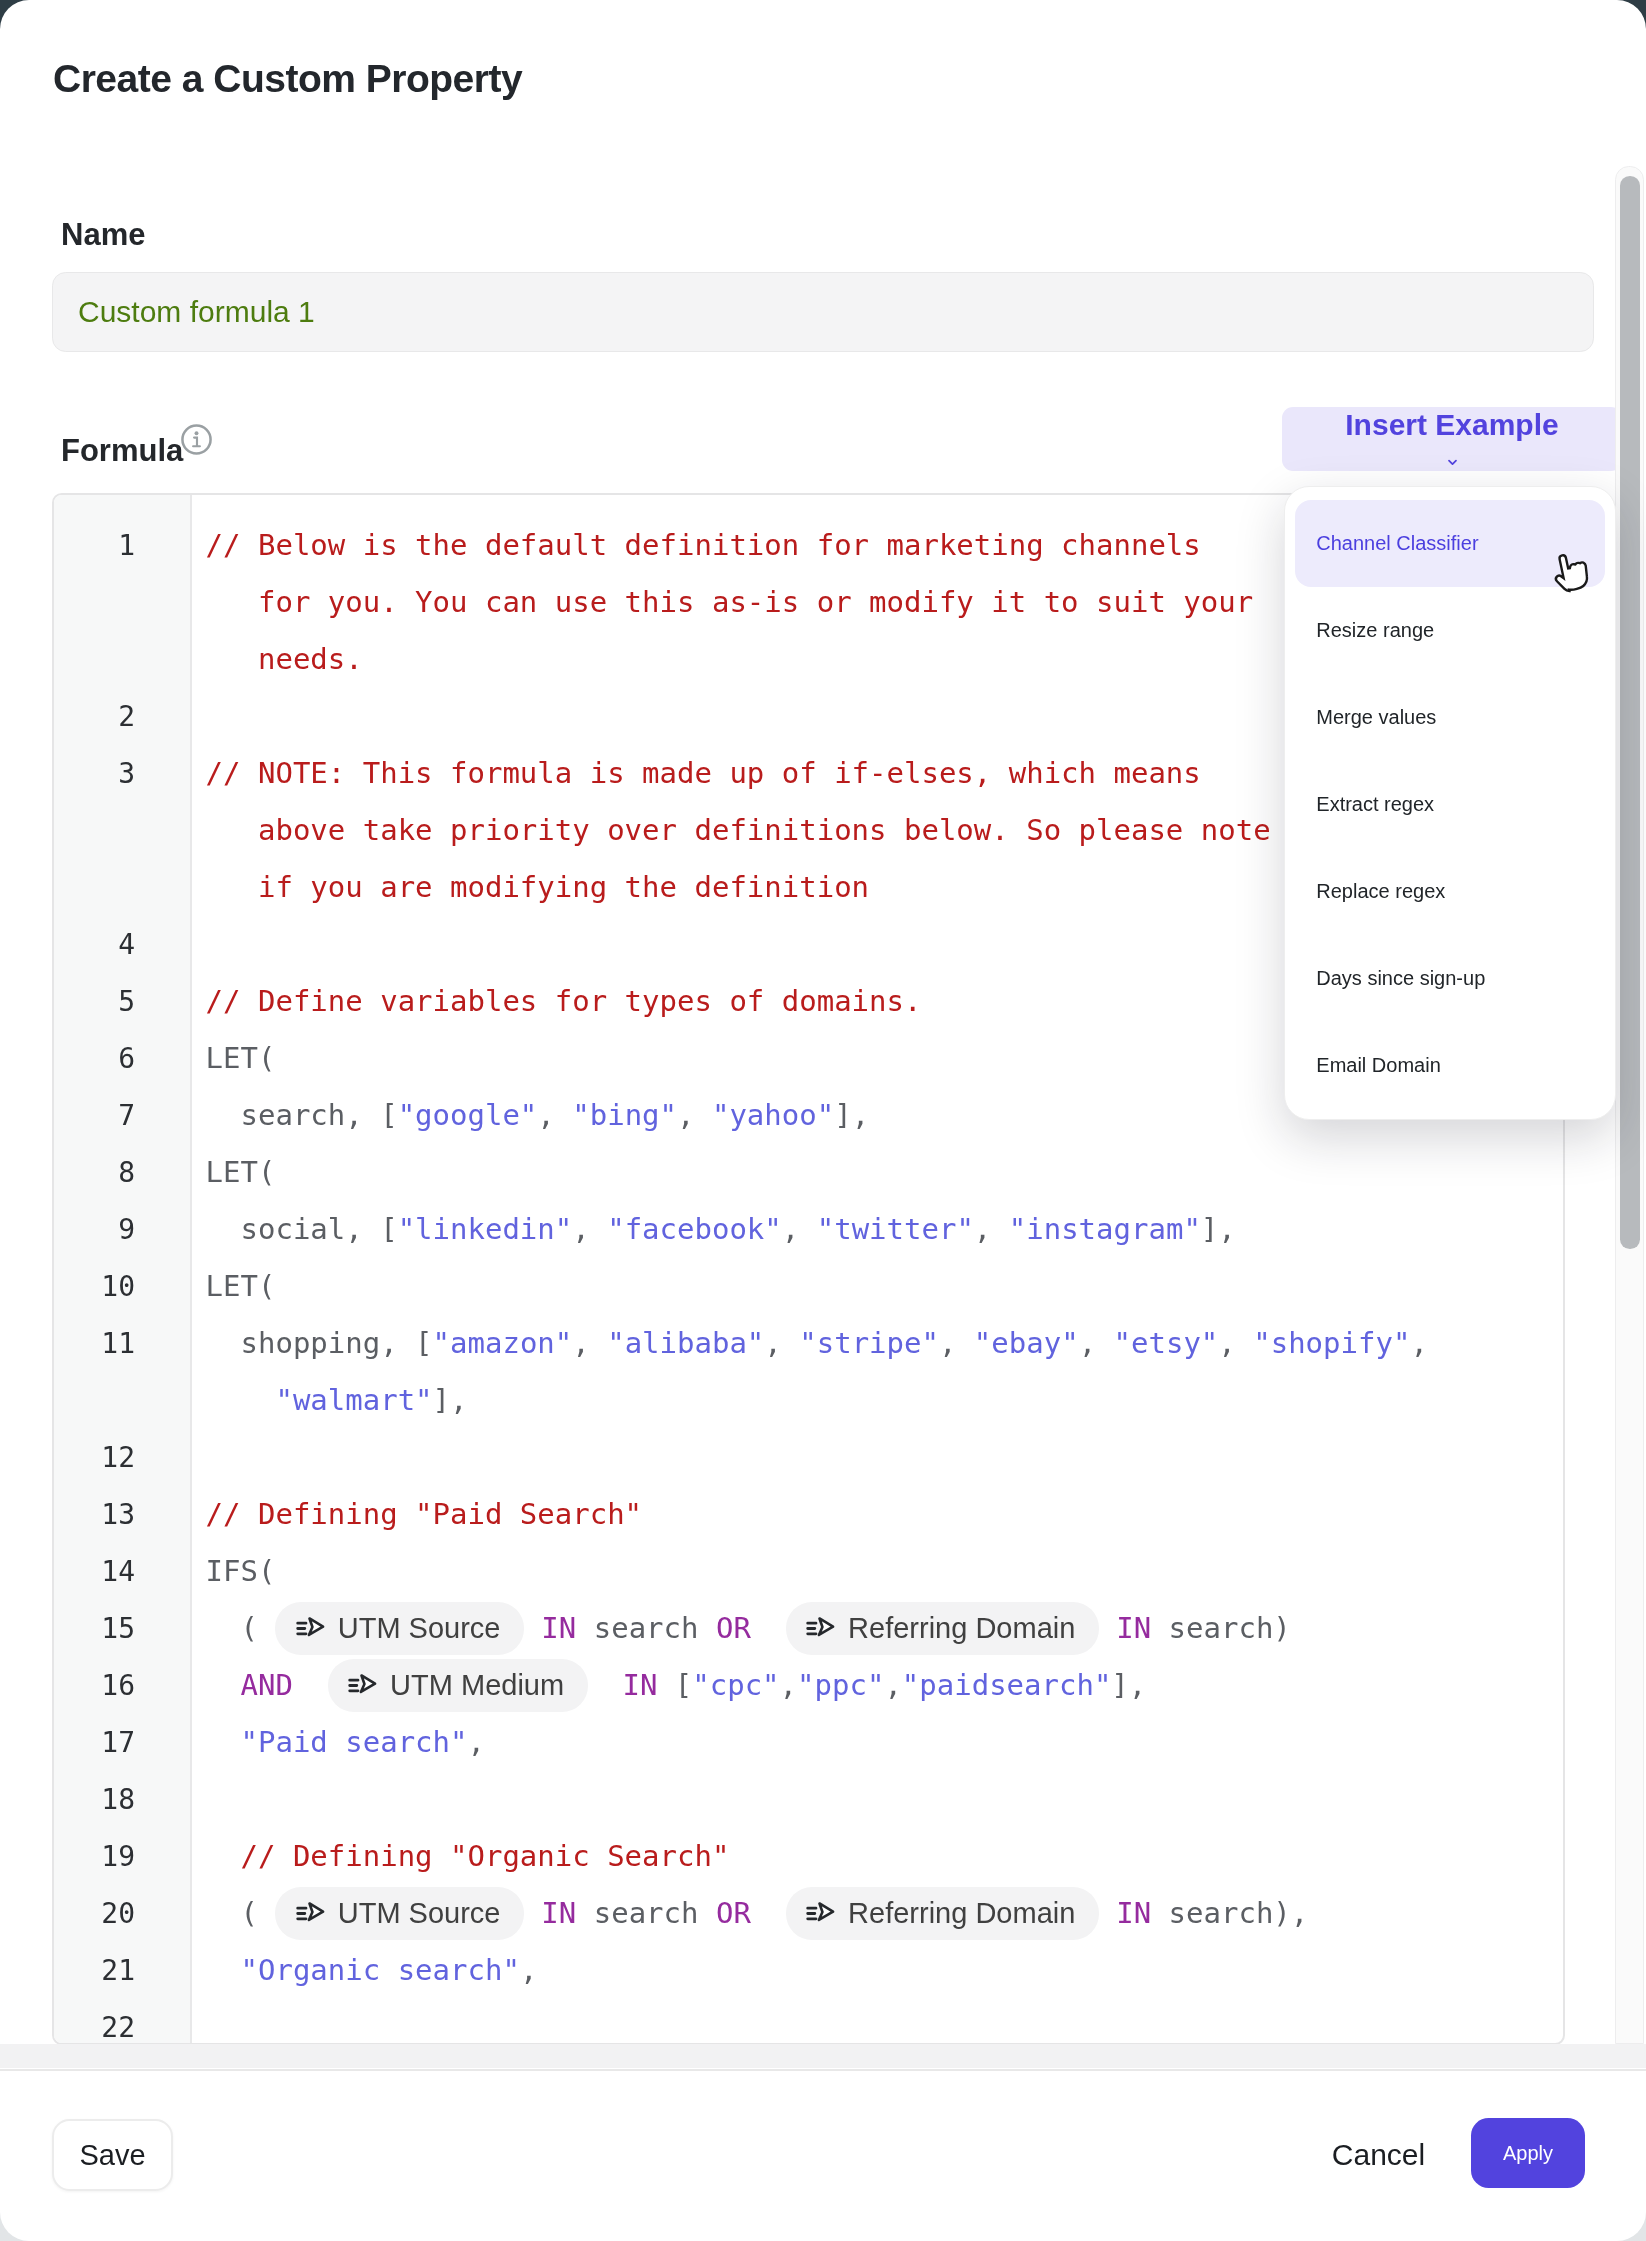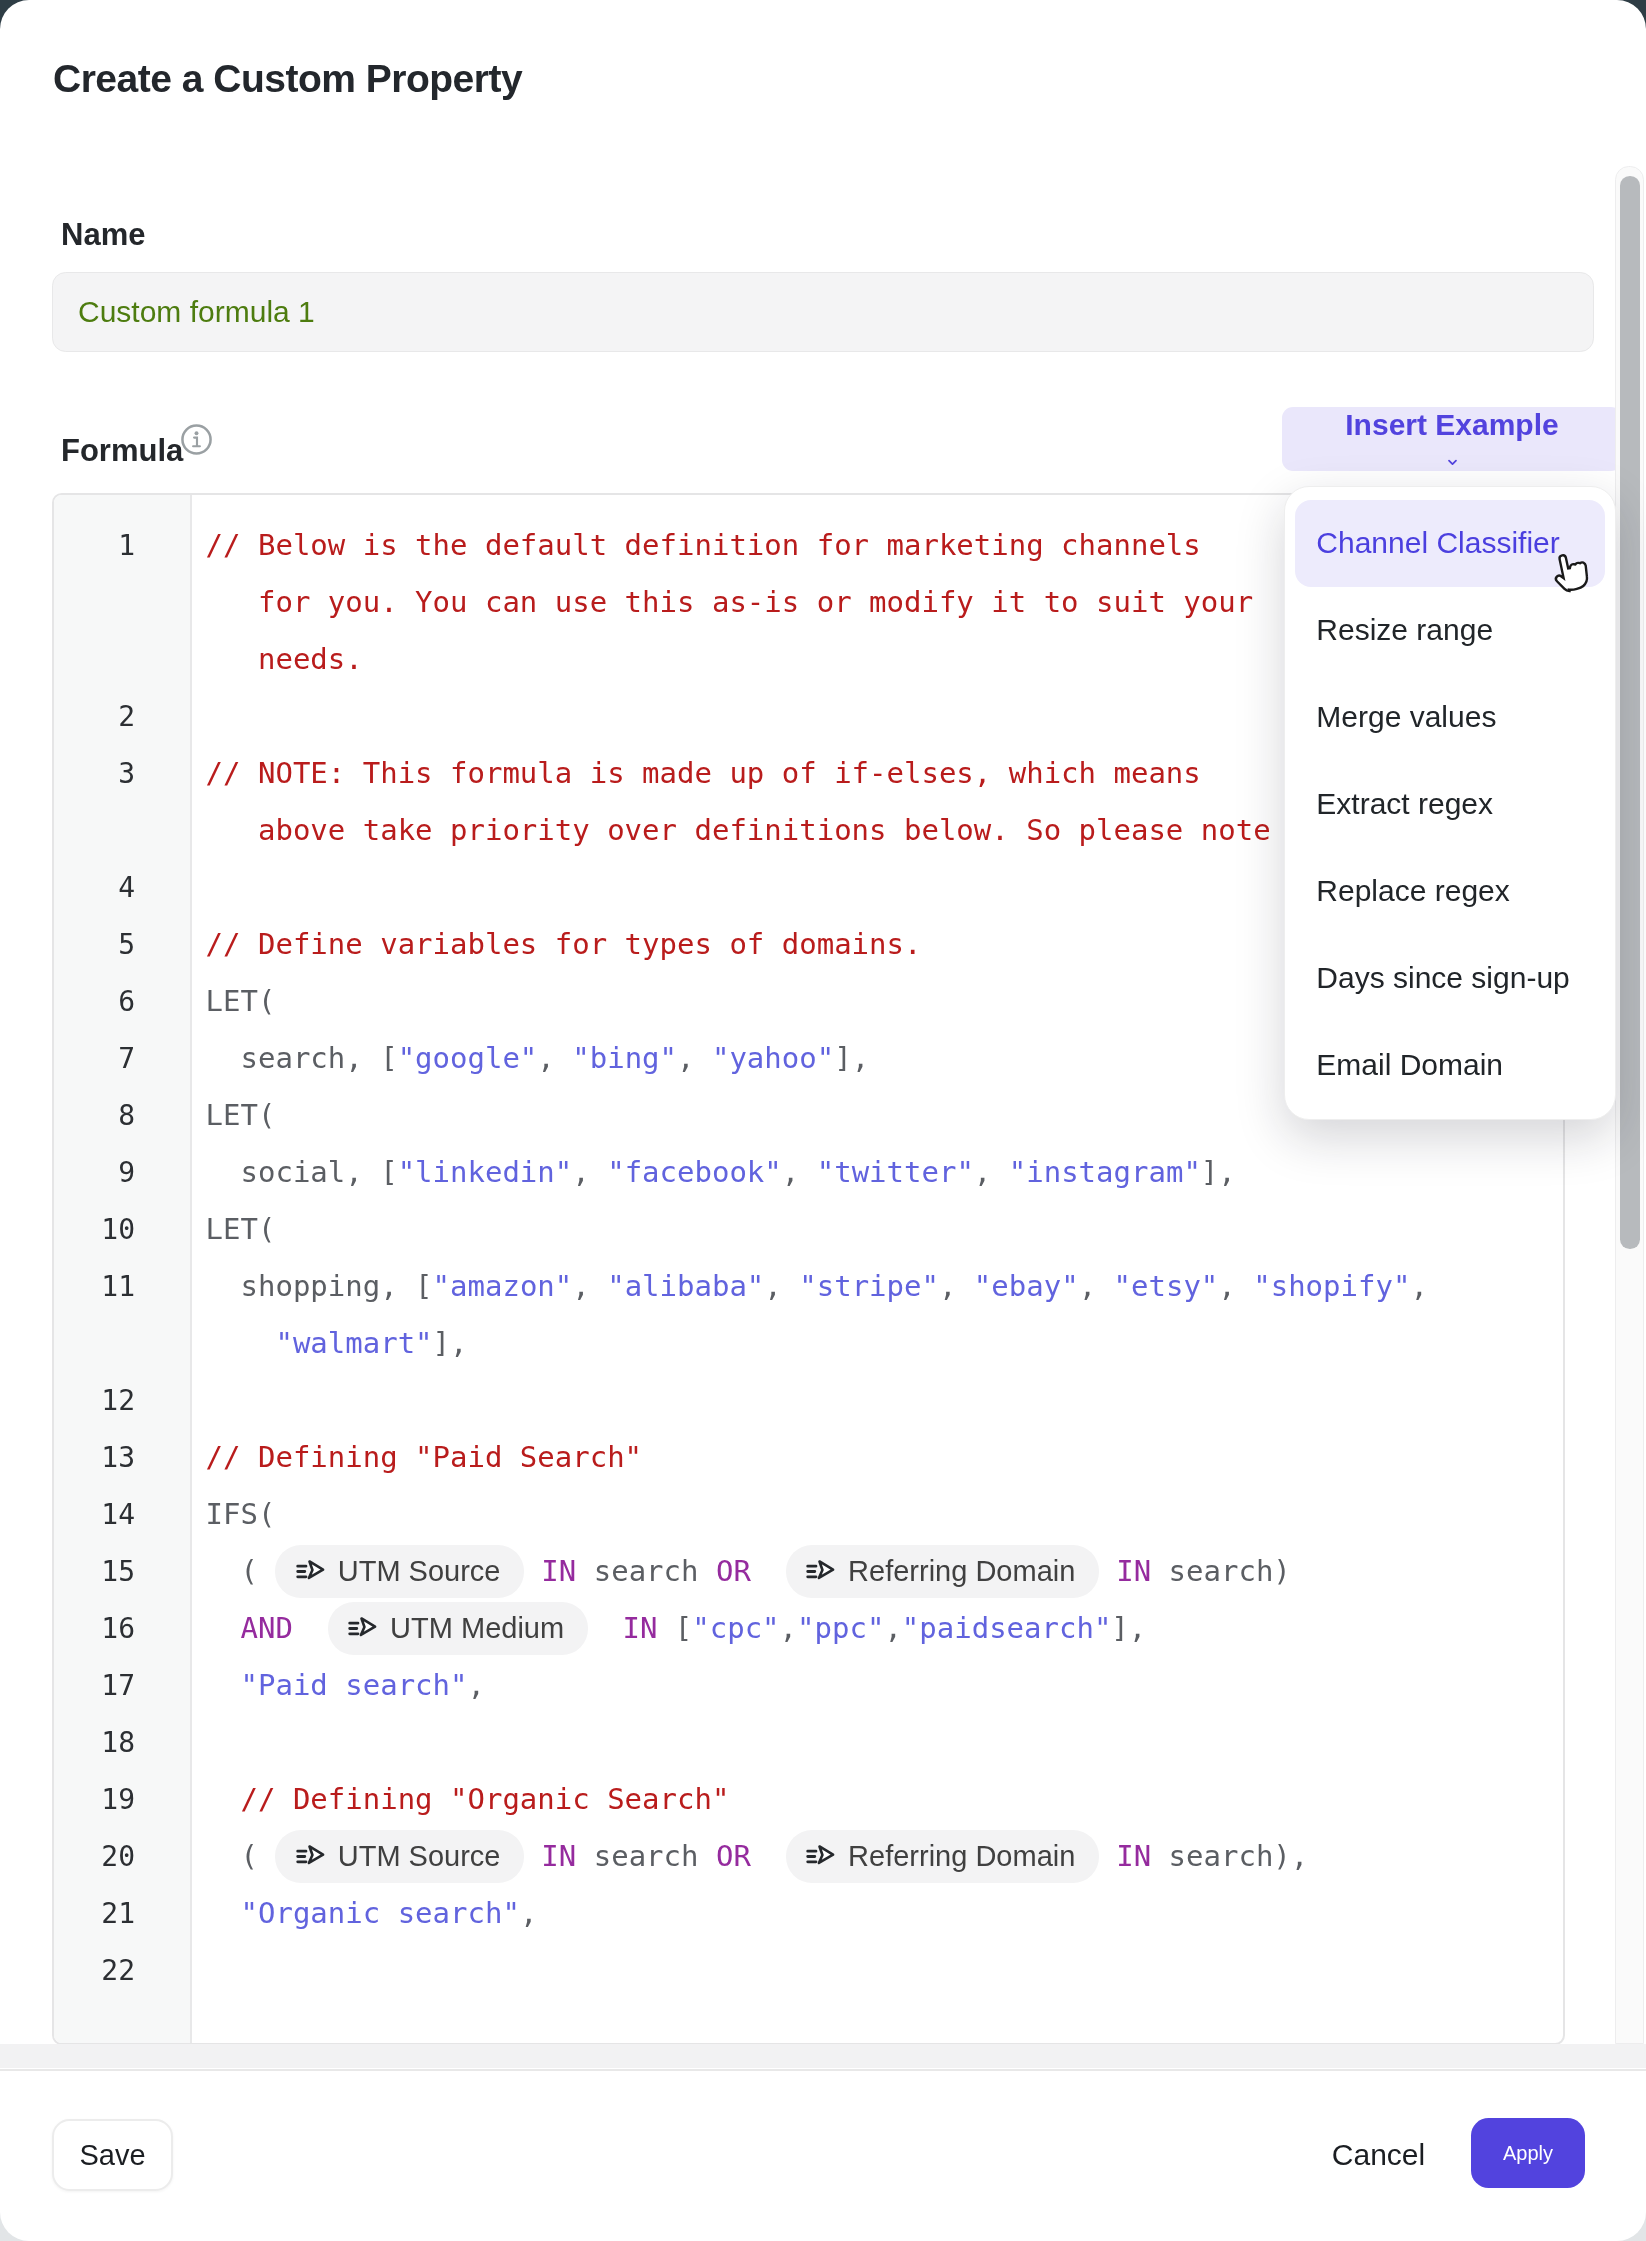--- a/index.html
+++ b/index.html
@@ -28,21 +28,21 @@
   .gut{width:136px;flex:none;box-sizing:border-box;text-align:right;padding-right:55px;font-family:"DejaVu Sans Mono",monospace;font-size:28px;line-height:57px;color:#2c2f33;}
   .codeline{flex:1;min-width:0;padding-left:15.6px;display:flex;align-items:center;font-family:"DejaVu Sans Mono",monospace;font-size:29px;line-height:57px;white-space:pre;overflow:hidden;}
   .seg-c{color:#b91c1c;}
   .seg-d{color:#5b5e63;}
   .seg-s{color:#6163de;}
   .seg-k{color:#952b9e;}
   .chip{display:inline-flex;align-items:center;gap:11.7px;height:53px;padding:0 23.4px 0 17.6px;border-radius:26px;background:#f3f3f4;color:#404040;font-family:"Liberation Sans",sans-serif;font-size:29px;font-weight:500;flex:none;}
 
   
   .menu{position:absolute;left:1284px;top:486px;width:332px;height:634px;box-sizing:border-box;background:#ffffff;border:1px solid #eeeeee;border-radius:25px;box-shadow:0 17.6px 49px rgba(20,20,40,0.18);padding:12.7px 9.8px;z-index:30;}
-  .menu-item{height:87px;display:flex;align-items:center;padding-left:21.5px;border-radius:16px;font-size:30px;font-weight:500;color:#212529;cursor:pointer;}
+  .menu-item{height:87px;display:flex;align-items:center;padding-left:21.5px;border-radius:16px;font-size:20px;font-weight:500;color:#212529;cursor:pointer;}
   .menu-item.active{background:#edebfc;color:#4b3fdf;}
 
   .cursor-hand{position:absolute;left:1549px;top:546px;z-index:40;transform:rotate(-12deg);}
 
   
   .editor-strip{position:absolute;left:0;top:2044px;width:1646px;height:24.4px;background:#f2f2f3;}
   .footer-divider{position:absolute;left:0;top:2069px;width:1646px;height:2px;background:#e8e8e8;}
 
   .save-btn{position:absolute;left:52px;top:2119px;width:121px;height:72px;background:#ffffff;border:2px solid #ececec;border-radius:17.6px;box-shadow:0 1px 2.9px rgba(0,0,0,0.05);font-family:"Liberation Sans",sans-serif;font-size:29px;font-weight:500;color:#1b1e22;cursor:pointer;}
   .cancel-btn{position:absolute;left:1315px;top:2119px;width:127px;height:72px;background:transparent;border:none;font-family:"Liberation Sans",sans-serif;font-size:30px;font-weight:500;color:#1b1e22;cursor:pointer;}
@@ -100,20 +100,24 @@
           <div class="gut">2</div>
           <div class="codeline"></div>
         </div>
         <div class="crow">
           <div class="gut">3</div>
           <div class="codeline"><span class="seg-c">// NOTE: This formula is made up of if-elses, which means</span></div>
         </div>
         <div class="crow">
           <div class="gut"></div>
           <div class="codeline"><span class="seg-c">   above take priority over definitions below. So please note</span></div>
+        </div>
+        <div class="crow">
+          <div class="gut"></div>
+          <div class="codeline"><span class="seg-c">   if you are modifying the definition</span></div>
         </div>
         <div class="crow">
           <div class="gut">4</div>
           <div class="codeline"></div>
         </div>
         <div class="crow">
           <div class="gut">5</div>
           <div class="codeline"><span class="seg-c">// Define variables for types of domains.</span></div>
         </div>
         <div class="crow">

